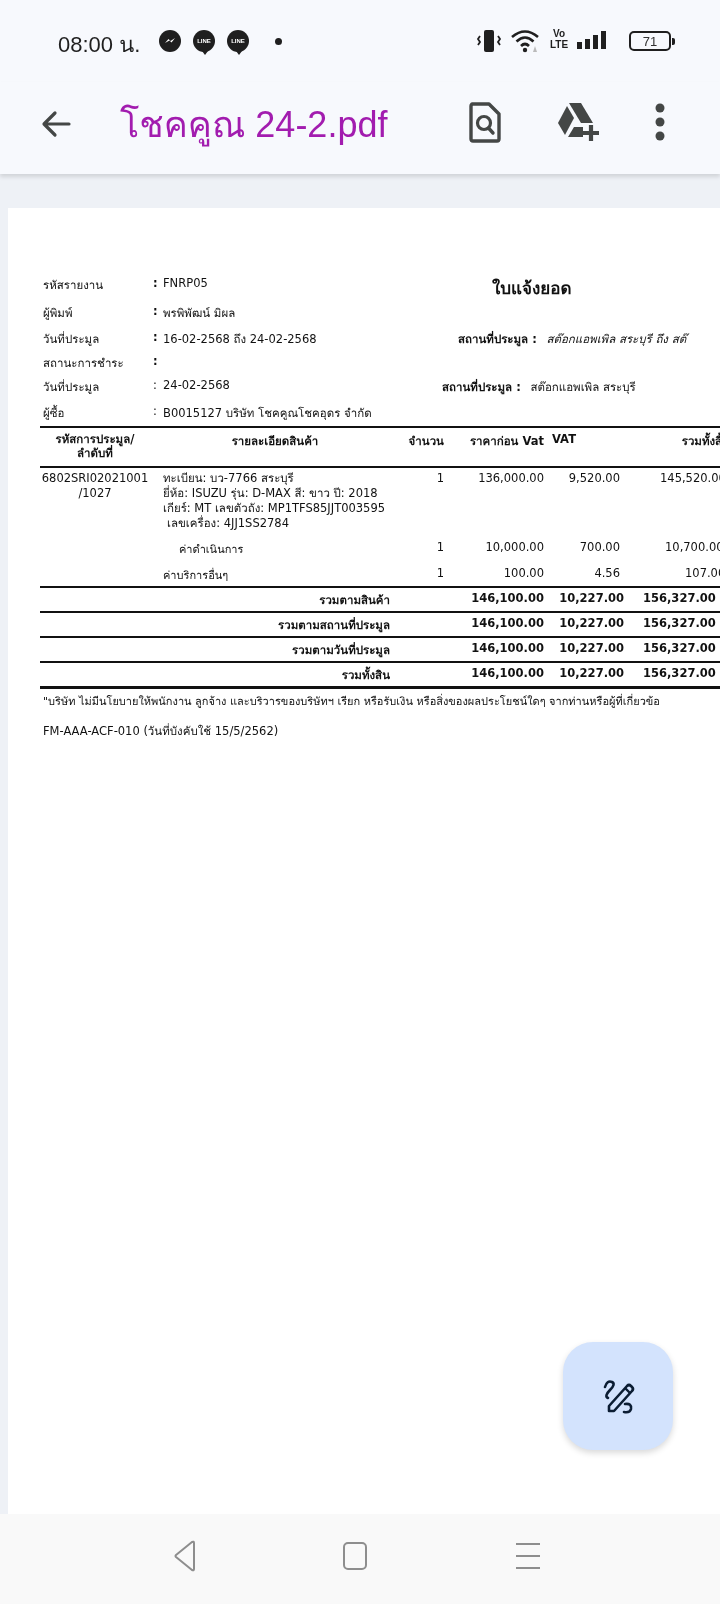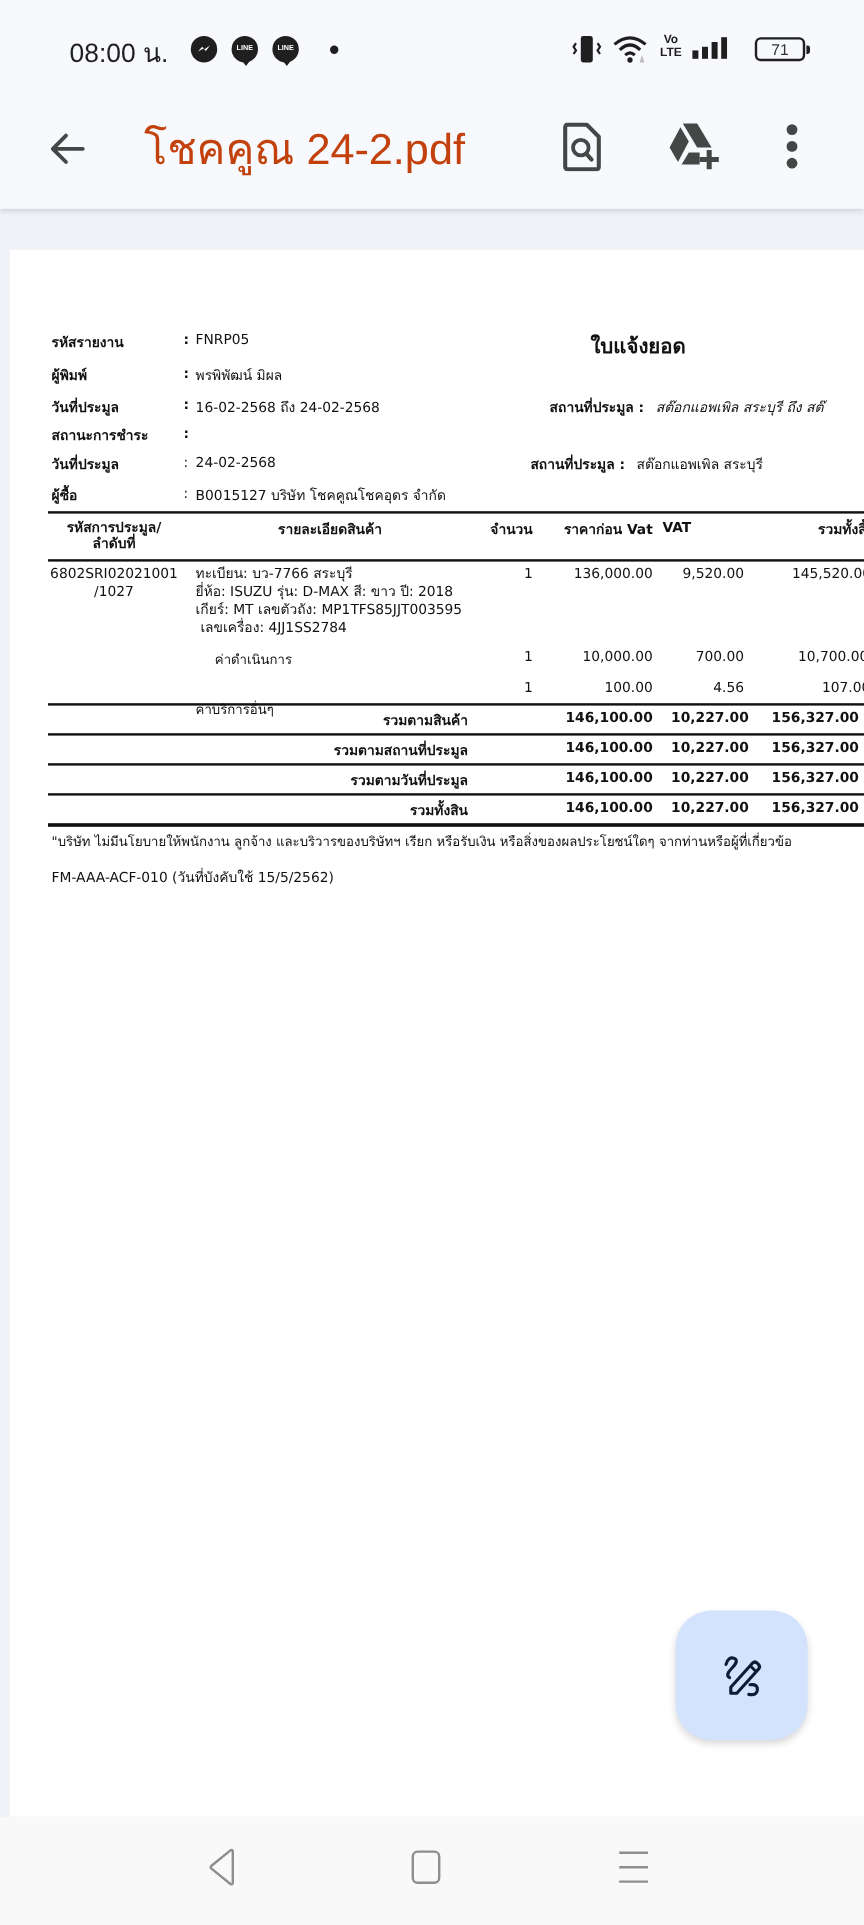--- a/index.html
+++ b/index.html
@@ -12,30 +12,30 @@
   .notif-icon { position: absolute; top: 30px; width: 22px; height: 22px; border-radius: 50%; background: #1f1f1f; color: #fff; font-size: 6px; font-weight: bold; display: flex; align-items: center; justify-content: center; font-family: "Liberation Sans", sans-serif; }
   .notif-icon.line::after { content: ""; position: absolute; bottom: -3px; left: 9px; border-left: 3px solid transparent; border-right: 3px solid transparent; border-top: 4px solid #1f1f1f; }
   .notif-dot { position: absolute; left: 275px; top: 38px; width: 7px; height: 7px; border-radius: 50%; background: #1f1f1f; }
   .battery { position: absolute; left: 629px; top: 31px; width: 42px; height: 20px; border: 2px solid #1f1f1f; border-radius: 5px; font-size: 13px; display: flex; align-items: center; justify-content: center; color: #333; font-family: "Liberation Sans", sans-serif; }
   .battery::before { content: ""; position: absolute; left: 1px; top: 1px; bottom: 1px; width: 71%; background: #d9d9d9; border-radius: 2px; z-index: -1; }
   .battery::after { content: ""; position: absolute; right: -6px; top: 5px; width: 3px; height: 7px; background: #1f1f1f; border-radius: 0 2px 2px 0; }
 
   
   .app-bar { position: absolute; left: 0; top: 82px; width: 720px; height: 92px; background: #f7f9fd; box-shadow: 0 3px 4px rgba(0,0,0,0.12); z-index: 2; }
   .back-btn { position: absolute; left: 32px; top: 18px; width: 48px; height: 48px; display: flex; align-items: center; justify-content: center; }
-  .app-title { position: absolute; left: 120px; top: 14px; font-size: 36px; color: #c2410c; font-family: "Liberation Sans", sans-serif; white-space: nowrap; }
+  .app-title { position: absolute; left: 120px; top: 14px; font-size: 36px; color: #a21caf; font-family: "Liberation Sans", sans-serif; white-space: nowrap; }
   .icon-btn { position: absolute; top: 14px; width: 52px; height: 52px; display: flex; align-items: center; justify-content: center; }
 
   
   .viewer { position: absolute; left: 0; top: 174px; width: 720px; height: 1340px; background: #eef1f6; overflow: hidden; }
   .page { position: absolute; left: 8px; top: 34px; width: 740px; height: 1306px; background: #ffffff; }
 
   .doc { position: absolute; left: 0; top: 0; width: 740px; font-family: "DejaVu Sans", sans-serif; font-size: 11.5px; color: #111; }
   .info-row { position: absolute; left: 35px; height: 18px; white-space: nowrap; }
-  .info-label { position: absolute; left: 0; font-weight: bold; font-size: 11.5px; }
+  .info-label { position: absolute; left: 0; font-weight: normal; font-size: 11.5px; }
   .info-colon { position: absolute; left: 110px; font-weight: bold; }
   .info-value { position: absolute; left: 120px; font-size: 11.5px; }
 
   .doc-title { position: absolute; left: 484px; top: 66px; font-size: 17px; font-weight: bold; }
   .loc-row { position: absolute; white-space: nowrap; font-size: 11.5px; }
   .loc-row .loc-label { font-weight: bold; }
 
   .table { position: absolute; left: 32px; top: 218px; width: 720px; }
   .rule { position: absolute; left: 0; width: 720px; height: 2px; background: #111; }
   .cell { position: absolute; white-space: nowrap; font-size: 11.5px; }
@@ -206,21 +206,21 @@
 
         <div>
           <div class="cell" style="left:123px;top:114px;font-size:11px;margin-left:16px;">ค่าดำเนินการ</div>
           <div class="cell num" style="left:354px;top:114px;width:50px;">1</div>
           <div class="cell num" style="left:408px;top:114px;width:96px;">10,000.00</div>
           <div class="cell num" style="left:500px;top:114px;width:80px;">700.00</div>
           <div class="cell num" style="left:600px;top:114px;width:120px;text-align:left;padding-left:25px;">10,700.00</div>
         </div>
 
         <div>
-          <div class="cell" style="left:123px;top:156px;font-size:11px;">ค่าบริการอื่นๆ</div>
+          <div class="cell" style="left:123px;top:140px;font-size:11px;">ค่าบริการอื่นๆ</div>
           <div class="cell num" style="left:354px;top:140px;width:50px;">1</div>
           <div class="cell num" style="left:408px;top:140px;width:96px;">100.00</div>
           <div class="cell num" style="left:500px;top:140px;width:80px;">4.56</div>
           <div class="cell num" style="left:600px;top:140px;width:120px;text-align:left;padding-left:45px;">107.00</div>
         </div>
 
         <div class="rule" style="top:160px;"></div>
 
         <div>
           <div class="cell bold num" style="left:100px;top:165px;width:250px;">รวมตามสินค้า</div>

